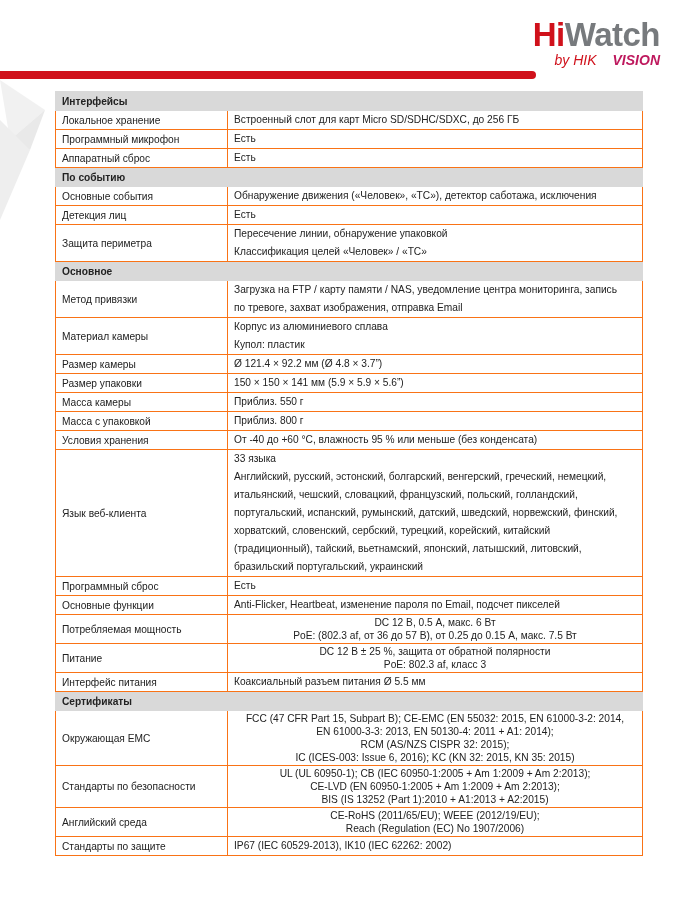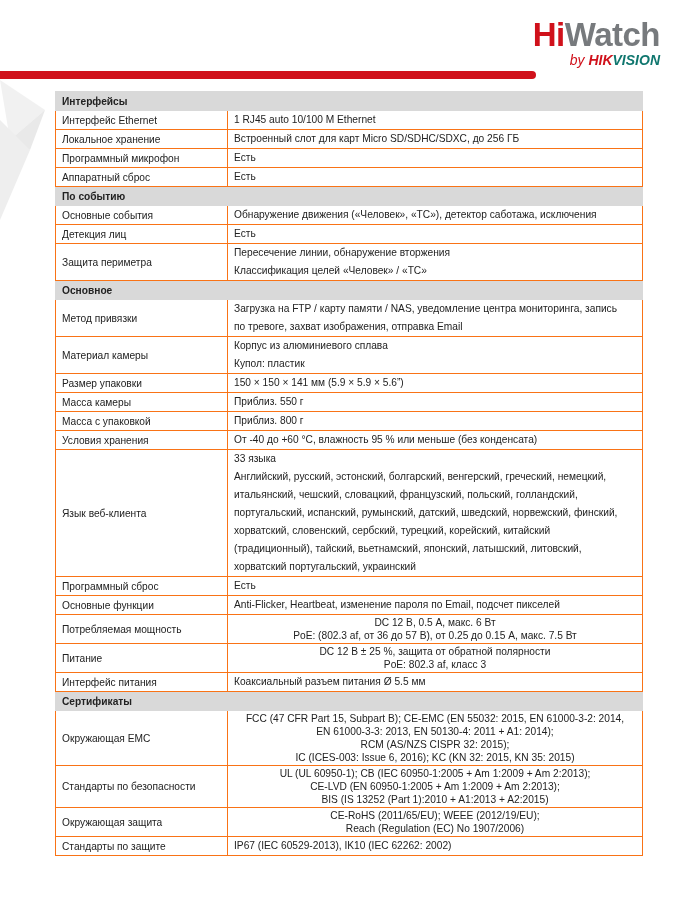--- a/index.html
+++ b/index.html
@@ -4,22 +4,22 @@
 <style>
   html, body { margin: 0; padding: 0; background: #ffffff; }
   body { width: 686px; height: 900px; position: relative; overflow: hidden;
          font-family: "Liberation Sans", "DejaVu Sans", sans-serif; color: #222; }
   .logo { position: absolute; right: 26px; top: 18px; text-align: right; }
   .logo-main { font-size: 33px; font-weight: bold; letter-spacing: -0.5px; line-height: 34px; }
   .logo-hi { color: #d0111b; }
   .logo-watch { color: #777a7d; }
   .logo-sub { font-size: 14px; font-style: italic; color: #d0111b; margin-top: 0px; line-height: 16px; }
   .logo-sub .by { color: #d0111b; font-weight: normal; }
-  .logo-sub .hik { font-weight: bold; }
-  .logo-sub .vision { font-weight: bold; color: #0f766e; }
+  .logo-sub .hik { font-weight: normal; }
+  .logo-sub .vision { font-weight: bold; color: #be185d; margin-left: 16px; }
   .red-bar { position: absolute; left: 0; top: 71px; width: 536px; height: 8px;
              background: #d0111b; border-radius: 0 5px 5px 0; }
   .watermark { position: absolute; left: 0; top: 80px; width: 60px; height: 150px; }
   .spec-table { position: absolute; left: 55px; top: 91px; width: 588px;
                 border-collapse: collapse; font-size: 10.2px; }
   .spec-table td { border: 1px solid #f97316; padding: 0 6px; vertical-align: middle; }
   .spec-table td.k { width: 159px; }
   .spec-table tr.section td { background: #d9d9d9; font-weight: bold; height: 18px; border-color: #d9d9d9; }
   .spec-table tr.row td { height: 17px; }
   .spec-table td.v .line { display: block; line-height: 18px; }
@@ -41,26 +41,20 @@
   <polygon points="10,60 45,30 30,70" fill="#e9e9e9"></polygon>
   <polygon points="0,40 30,70 0,140" fill="#eeeeee"></polygon>
 </svg>
 
 <table class="spec-table">
   <tbody id="spec-body">
       <tr class="section">
         <td colspan="2">Интерфейсы</td>
       </tr>
       <tr class="row">
-        <td class="k">Интерфейс Ethernet</td>
-        <td class="v">
-          <span class="line">1 RJ45 auto 10/100 M Ethernet</span>
-        </td>
-      </tr>
-      <tr class="row">
         <td class="k">Локальное хранение</td>
         <td class="v">
           <span class="line">Встроенный слот для карт Micro SD/SDHC/SDXC, до 256 ГБ</span>
         </td>
       </tr>
       <tr class="row">
         <td class="k">Программный микрофон</td>
         <td class="v">
           <span class="line">Есть</span>
         </td>
@@ -82,39 +76,45 @@
       </tr>
       <tr class="row">
         <td class="k">Детекция лиц</td>
         <td class="v">
           <span class="line">Есть</span>
         </td>
       </tr>
       <tr class="row">
         <td class="k">Защита периметра</td>
         <td class="v">
-          <span class="line">Пересечение линии, обнаружение вторжения</span>
+          <span class="line">Пересечение линии, обнаружение упаковкой</span>
           <span class="line">Классификация целей «Человек» / «ТС»</span>
         </td>
       </tr>
       <tr class="section">
         <td colspan="2">Основное</td>
       </tr>
       <tr class="row">
         <td class="k">Метод привязки</td>
         <td class="v">
           <span class="line">Загрузка на FTP / карту памяти / NAS, уведомление центра мониторинга, запись</span>
           <span class="line">по тревоге, захват изображения, отправка Email</span>
         </td>
       </tr>
       <tr class="row">
         <td class="k">Материал камеры</td>
         <td class="v">
           <span class="line">Корпус из алюминиевого сплава</span>
           <span class="line">Купол: пластик</span>
+        </td>
+      </tr>
+      <tr class="row">
+        <td class="k">Размер камеры</td>
+        <td class="v">
+          <span class="line">Ø 121.4 × 92.2 мм (Ø 4.8 × 3.7”)</span>
         </td>
       </tr>
       <tr class="row">
         <td class="k">Размер упаковки</td>
         <td class="v">
           <span class="line">150 × 150 × 141 мм (5.9 × 5.9 × 5.6”)</span>
         </td>
       </tr>
       <tr class="row">
         <td class="k">Масса камеры</td>
@@ -136,21 +136,21 @@
       </tr>
       <tr class="row">
         <td class="k">Язык веб-клиента</td>
         <td class="v">
           <span class="line">33 языка</span>
           <span class="line">Английский, русский, эстонский, болгарский, венгерский, греческий, немецкий,</span>
           <span class="line">итальянский, чешский, словацкий, французский, польский, голландский,</span>
           <span class="line">португальский, испанский, румынский, датский, шведский, норвежский, финский,</span>
           <span class="line">хорватский, словенский, сербский, турецкий, корейский, китайский</span>
           <span class="line">(традиционный), тайский, вьетнамский, японский, латышский, литовский,</span>
-          <span class="line">хорватский португальский, украинский</span>
+          <span class="line">бразильский португальский, украинский</span>
         </td>
       </tr>
       <tr class="row">
         <td class="k">Программный сброс</td>
         <td class="v">
           <span class="line">Есть</span>
         </td>
       </tr>
       <tr class="row">
         <td class="k">Основные функции</td>
@@ -192,21 +192,21 @@
       </tr>
       <tr class="row">
         <td class="k">Стандарты по безопасности</td>
         <td class="v tight">
           <span class="line">UL (UL 60950-1); CB (IEC 60950-1:2005 + Am 1:2009 + Am 2:2013);</span>
           <span class="line">CE-LVD (EN 60950-1:2005 + Am 1:2009 + Am 2:2013);</span>
           <span class="line">BIS (IS 13252 (Part 1):2010 + A1:2013 + A2:2015)</span>
         </td>
       </tr>
       <tr class="row">
-        <td class="k">Окружающая защита</td>
+        <td class="k">Английский среда</td>
         <td class="v tight">
           <span class="line">CE-RoHS (2011/65/EU); WEEE (2012/19/EU);</span>
           <span class="line">Reach (Regulation (EC) No 1907/2006)</span>
         </td>
       </tr>
       <tr class="row">
         <td class="k">Стандарты по защите</td>
         <td class="v">
           <span class="line">IP67 (IEC 60529-2013), IK10 (IEC 62262: 2002)</span>
         </td>

